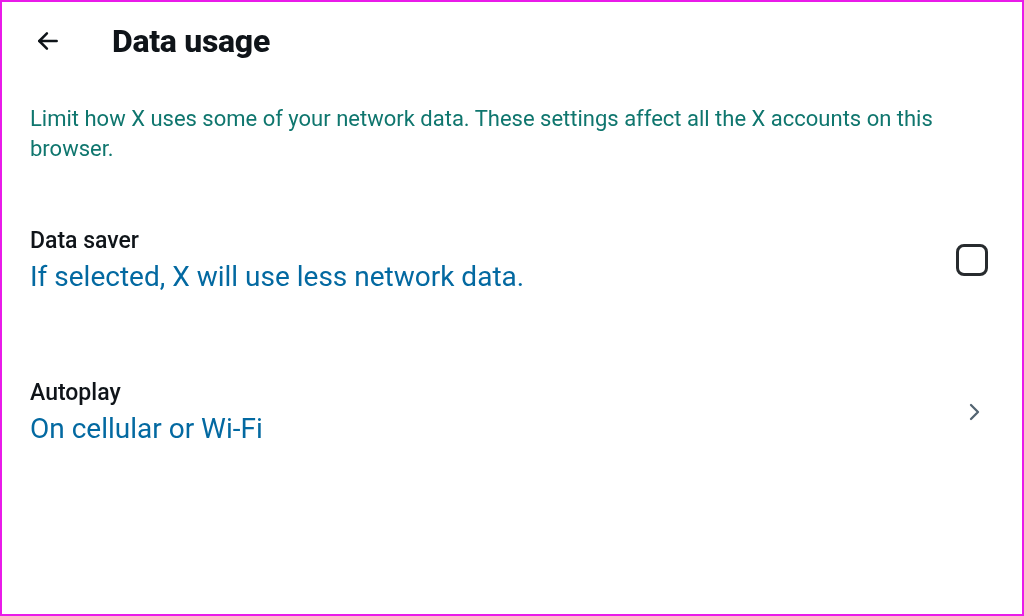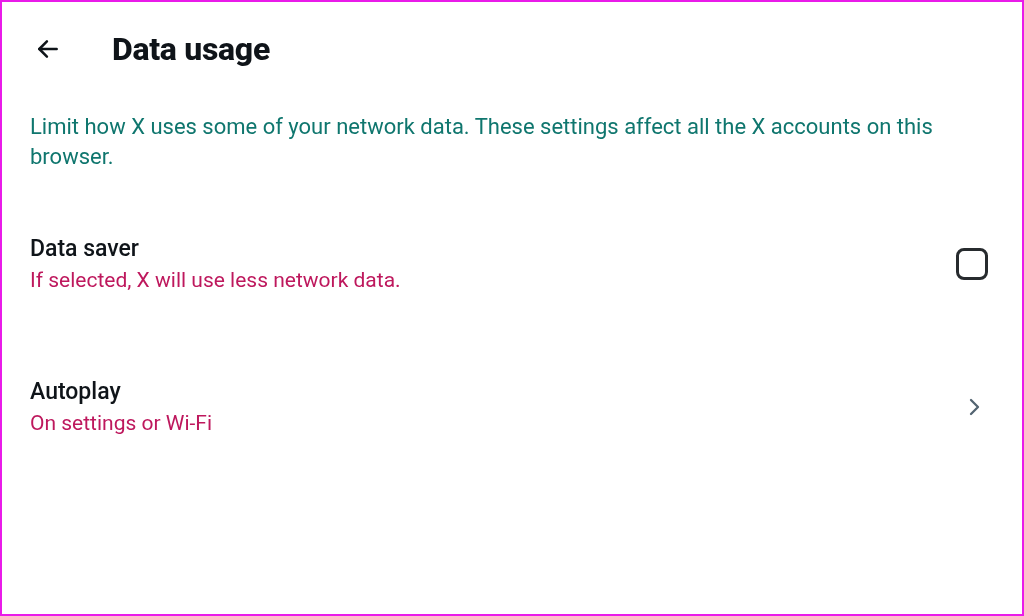--- a/index.html
+++ b/index.html
@@ -5,21 +5,21 @@
     * { box-sizing: border-box; margin: 0; padding: 0; }
     body {
       font-family: -apple-system, BlinkMacSystemFont, "Segoe UI", Roboto, Helvetica, Arial, sans-serif;
       background: #fff;
       width: 1024px;
       height: 616px;
       border: 2px solid #e91be9;
       position: relative;
       overflow: hidden;
     }
-    .wrap { padding: 28px 28px; }
+    .wrap { padding: 20px 28px; }
     .header {
       display: flex;
       align-items: center;
       gap: 46px;
       margin-bottom: 44px;
     }
     .back-btn {
       width: 36px;
       height: 36px;
       display: flex;
@@ -49,22 +49,22 @@
       margin-top: 20px;
     }
     .row + .row { margin-top: 64px; }
     .row-text { display: flex; flex-direction: column; gap: 6px; }
     .row-title {
       font-size: 23px;
       font-weight: 500;
       color: #0f1419;
     }
     .row-sub {
-      font-size: 21px;
-      color: #be185d;
+      font-size: 28px;
+      color: #0369a1;
     }
     .checkbox {
       width: 32px;
       height: 32px;
       border: 3px solid #272b2e;
       border-radius: 8px;
       flex-shrink: 0;
       margin-right: 6px;
     }
     .chev {
@@ -93,19 +93,19 @@
     <div class="row-text">
       <div class="row-title">Data saver</div>
       <div class="row-sub">If selected, X will use less network data.</div>
     </div>
     <div class="checkbox"></div>
   </div>
 
   <div class="row">
     <div class="row-text">
       <div class="row-title">Autoplay</div>
-      <div class="row-sub">On settings or Wi-Fi</div>
+      <div class="row-sub">On cellular or Wi-Fi</div>
     </div>
     <svg class="chev" width="24" height="24" viewBox="0 0 24 24" fill="none" stroke="#536471" stroke-width="2.3" stroke-linecap="round" stroke-linejoin="round">
       <polyline points="9 5 16 12 9 19"></polyline>
     </svg>
   </div>
 </div>
 
 </body></html>

